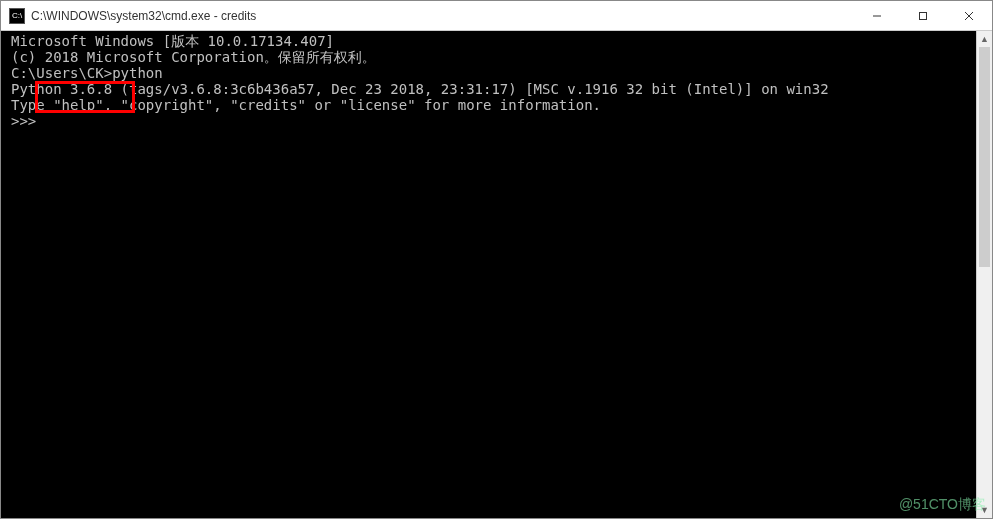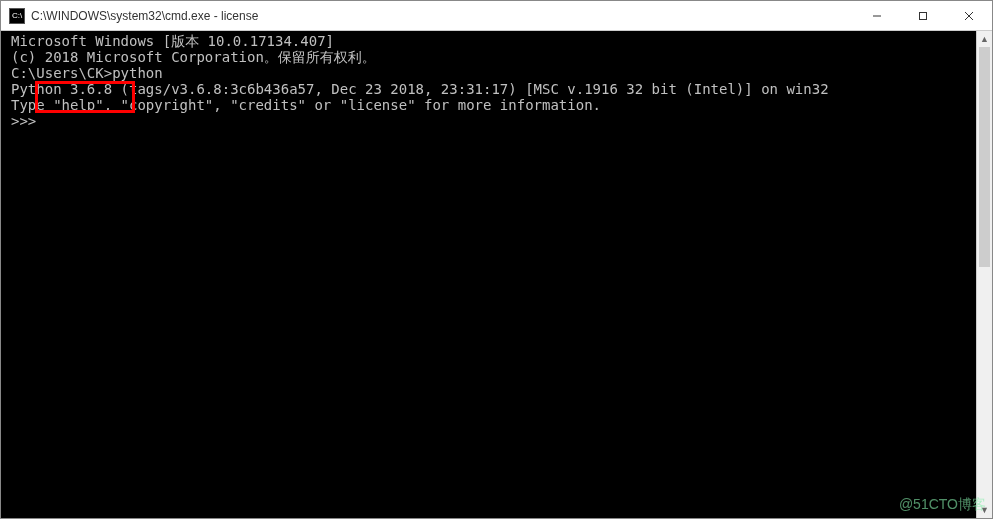--- a/index.html
+++ b/index.html
@@ -68,21 +68,21 @@
   }
   .line { display: block; padding-left: 6px; }
 </style>
 </head>
 <body>
 
 <div class="window">
 
   <div class="titlebar">
     <div class="titlebar-icon">C:\</div>
-    <div class="titlebar-title">C:\WINDOWS\system32\cmd.exe - license</div>
+    <div class="titlebar-title">C:\WINDOWS\system32\cmd.exe - credits</div>
     <div class="titlebar-controls">
       <div class="titlebar-btn">
         <svg width="10" height="10" viewBox="0 0 10 10">
             <line x1="1" y1="5" x2="9" y2="5" stroke="#333" stroke-width="1"></line>
           </svg>
       </div>
       <div class="titlebar-btn">
         <svg width="10" height="10" viewBox="0 0 10 10">
             <rect x="1.5" y="1.5" width="7" height="7" fill="none" stroke="#333" stroke-width="1"></rect>
           </svg>

